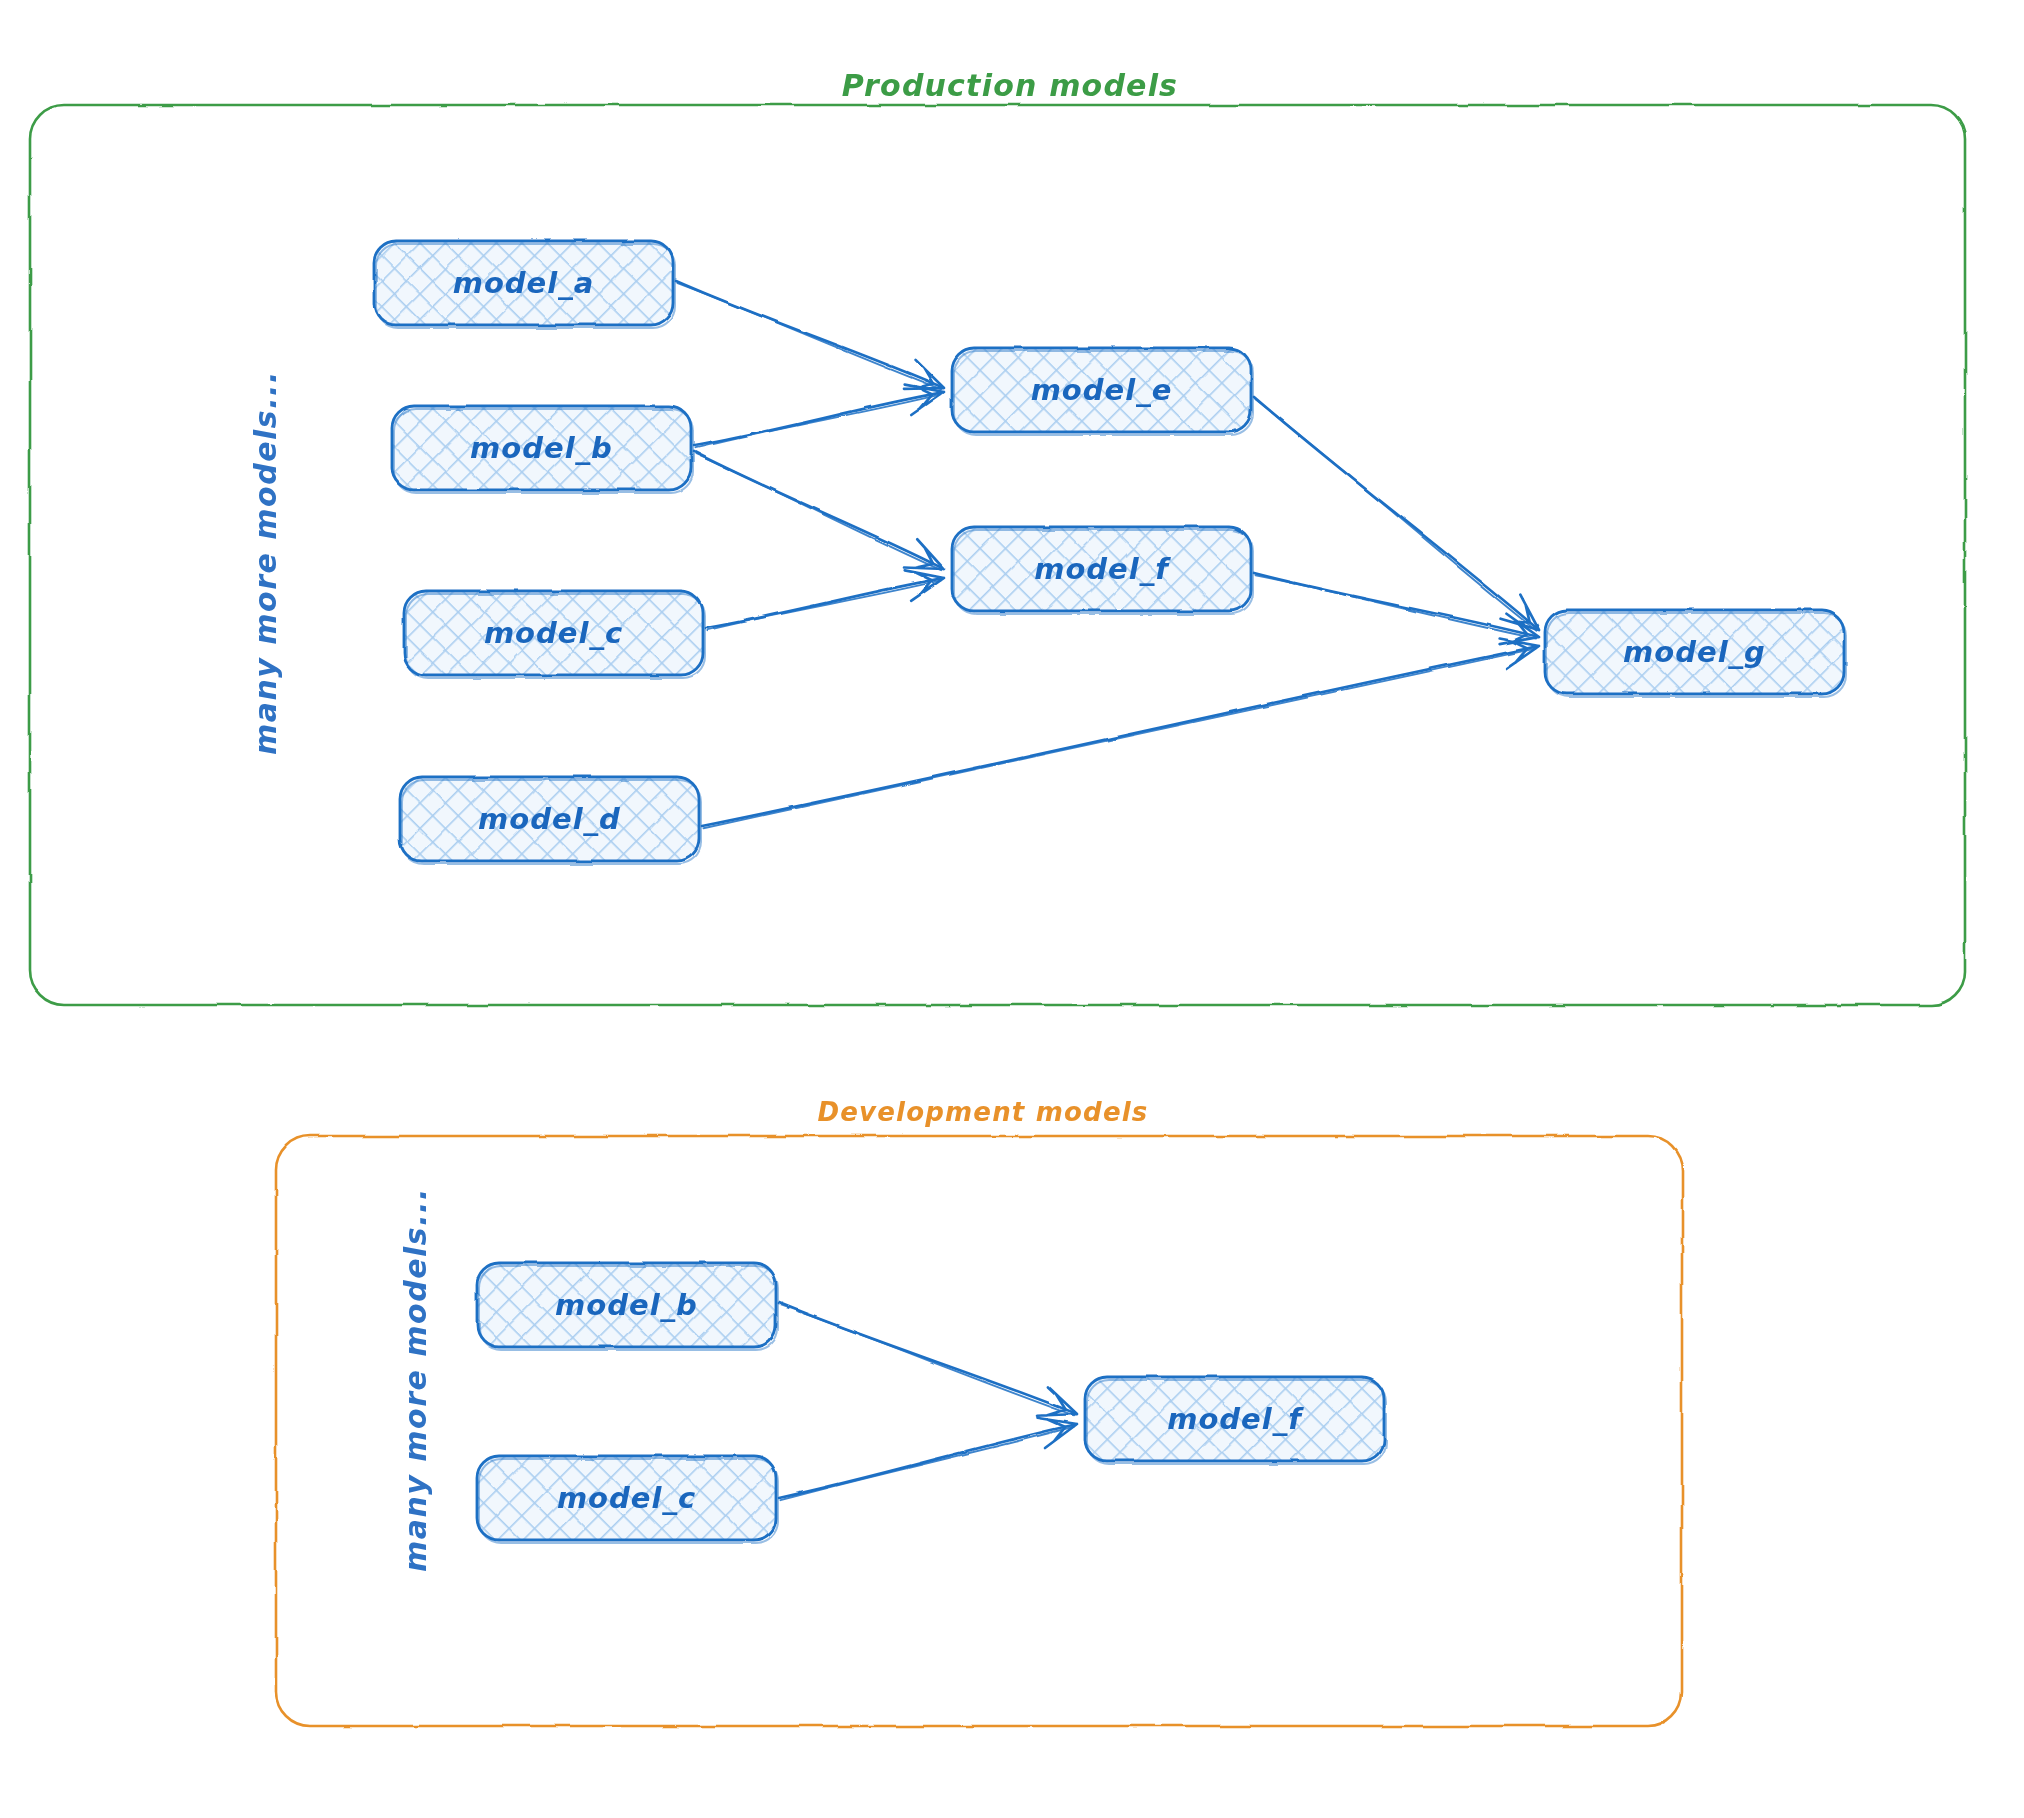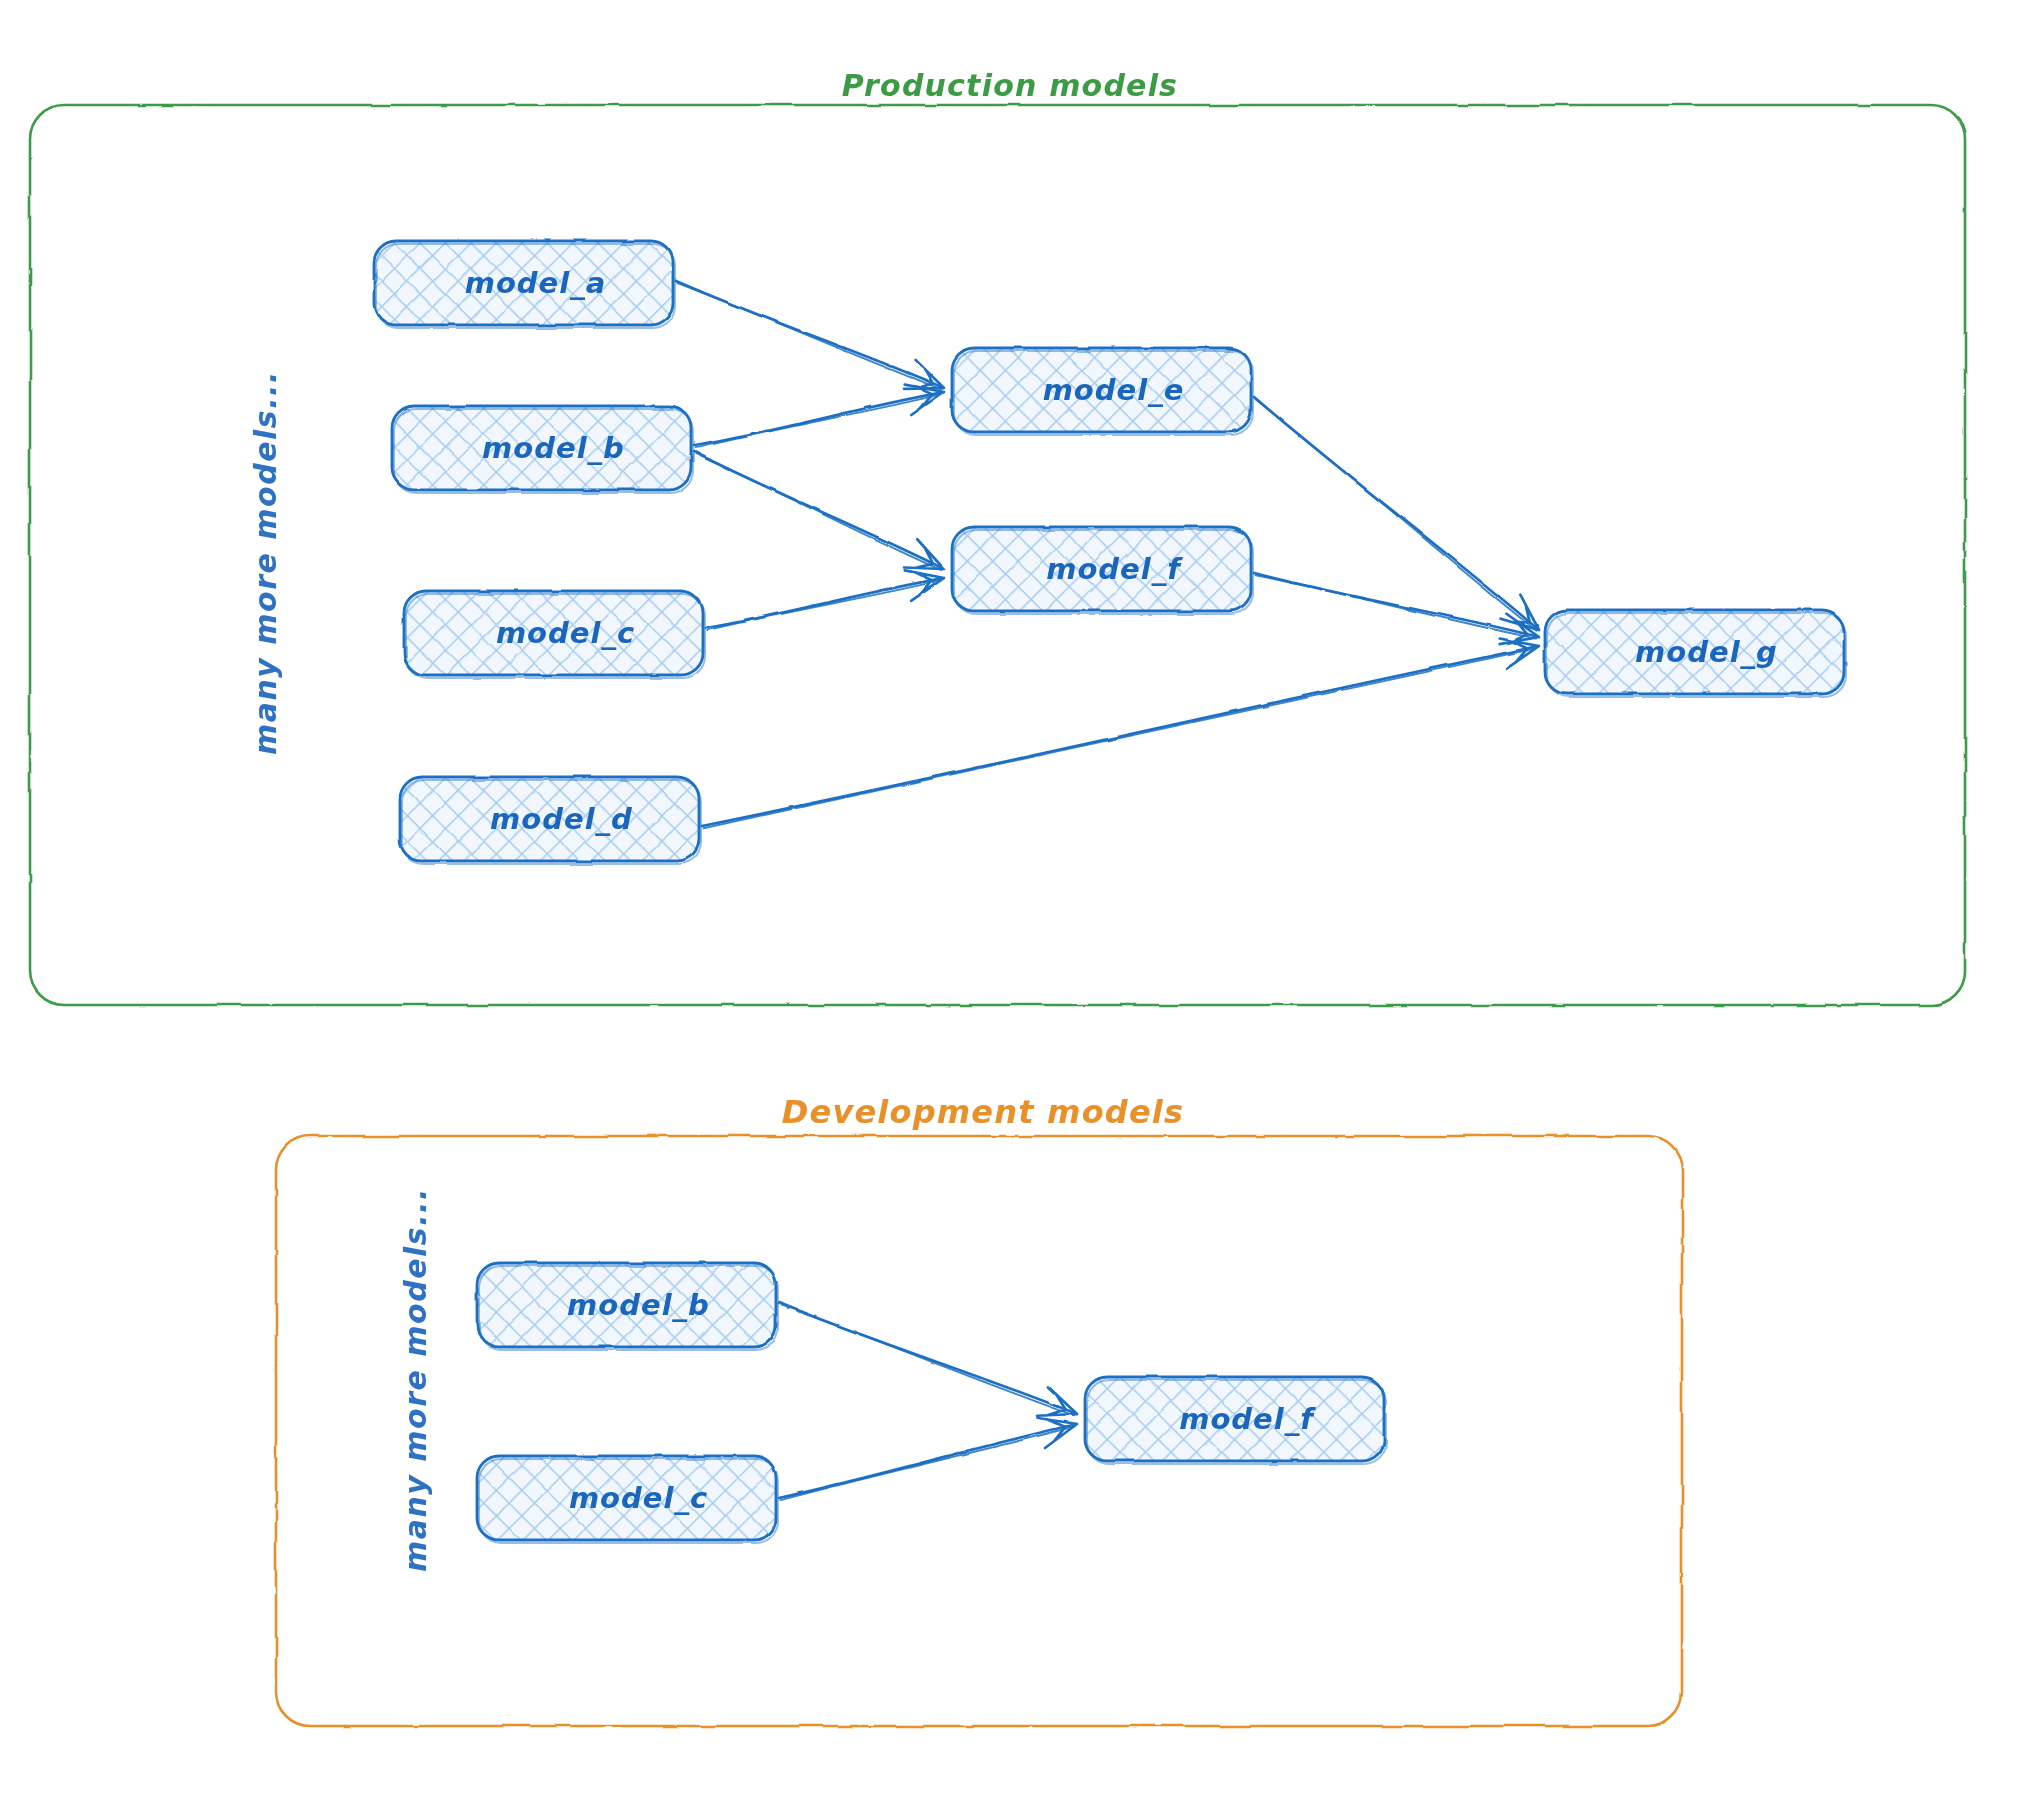--- a/index.html
+++ b/index.html
@@ -6,21 +6,21 @@
   body{width:2024px;height:1818px;position:relative;overflow:hidden;
        font-family:"DejaVu Sans","Liberation Sans",sans-serif;}
   #stage{position:absolute;left:0;top:0;width:1706px;height:1818px;}
   svg.layer{position:absolute;left:0;top:0;width:2024px;height:1818px;overflow:visible;}
   .group-title{position:absolute;white-space:nowrap;font-weight:700;
       font-family:"DejaVu Sans","Liberation Sans",sans-serif;
       letter-spacing:1.2px;font-style:italic;}
   .node-label{position:absolute;white-space:nowrap;color:#1a66bd;
       font-size:29px;font-weight:700;font-style:italic;letter-spacing:1px;
       font-family:"DejaVu Sans","Liberation Sans",sans-serif;
-      transform:translate(-50%,-50%);pointer-events:none;margin-left:12px;}
+      transform:translate(-50%,-50%);pointer-events:none;}
   .side-note{position:absolute;white-space:nowrap;color:#2f72c4;
       font-size:30px;font-weight:700;font-style:italic;letter-spacing:1.5px;
       font-family:"DejaVu Sans","Liberation Sans",sans-serif;
       transform-origin:0 0;}
 </style>
 </head>
 <body>
 
 <div id="stage">
   <svg class="layer" id="svg-layer" viewBox="0 0 2024 1818">
@@ -149,21 +149,21 @@
           <rect x="1085" y="1377" width="299" height="84" rx="22" ry="22" fill="#eaf3fc" stroke="none" filter="url(#rough)"></rect>
           <rect x="1085" y="1377" width="299" height="84" rx="22" ry="22" fill="url(#hatch)" stroke="none" opacity="0.95" filter="url(#rough)"></rect>
           <rect x="1087" y="1380" width="299" height="84" rx="22" ry="22" fill="none" stroke="#1f6fc4" stroke-width="2" opacity="0.45" filter="url(#rough)"></rect>
           <rect x="1085" y="1377" width="299" height="84" rx="22" ry="22" fill="none" stroke="#1f6fc4" stroke-width="2.8" filter="url(#rough)"></rect>
         </g>
       </g>
   </svg>
   <div id="labels-layer">
       <div class="group-title" style="color: rgb(60, 156, 70); font-size: 30px; left: 1010px; top: 85px; transform: translate(-50%, -50%);">Production models</div>
       <div class="side-note" style="color: rgb(47, 114, 196); left: 248px; top: 755px; transform: rotate(-90deg);">many more models...</div>
-      <div class="group-title" style="color: rgb(232, 145, 42); font-size: 32px; left: 983px; top: 1112px; transform: translate(-50%, -50%); text-align: center;">Development models</div>
+      <div class="group-title" style="color: rgb(232, 145, 42); font-size: 26px; left: 983px; top: 1112px; transform: translate(-50%, -50%); text-align: center;">Development models</div>
       <div class="side-note" style="color: rgb(47, 114, 196); left: 398px; top: 1572px; transform: rotate(-90deg);">many more models...</div>
       <div class="node-label" style="left: 523.5px; top: 283px;">model_a</div>
       <div class="node-label" style="left: 541.5px; top: 448px;">model_b</div>
       <div class="node-label" style="left: 553.5px; top: 633px;">model_c</div>
       <div class="node-label" style="left: 549.5px; top: 819px; text-align: right;">model_d</div>
       <div class="node-label" style="left: 1101.5px; top: 390px; font-style: italic;">model_e</div>
       <div class="node-label" style="left: 1101.5px; top: 569px;">model_f</div>
       <div class="node-label" style="left: 1694.5px; top: 652px; text-align: center;">model_g</div>
       <div class="node-label" style="left: 626.5px; top: 1305px;">model_b</div>
       <div class="node-label" style="left: 626.5px; top: 1498px;">model_c</div>

